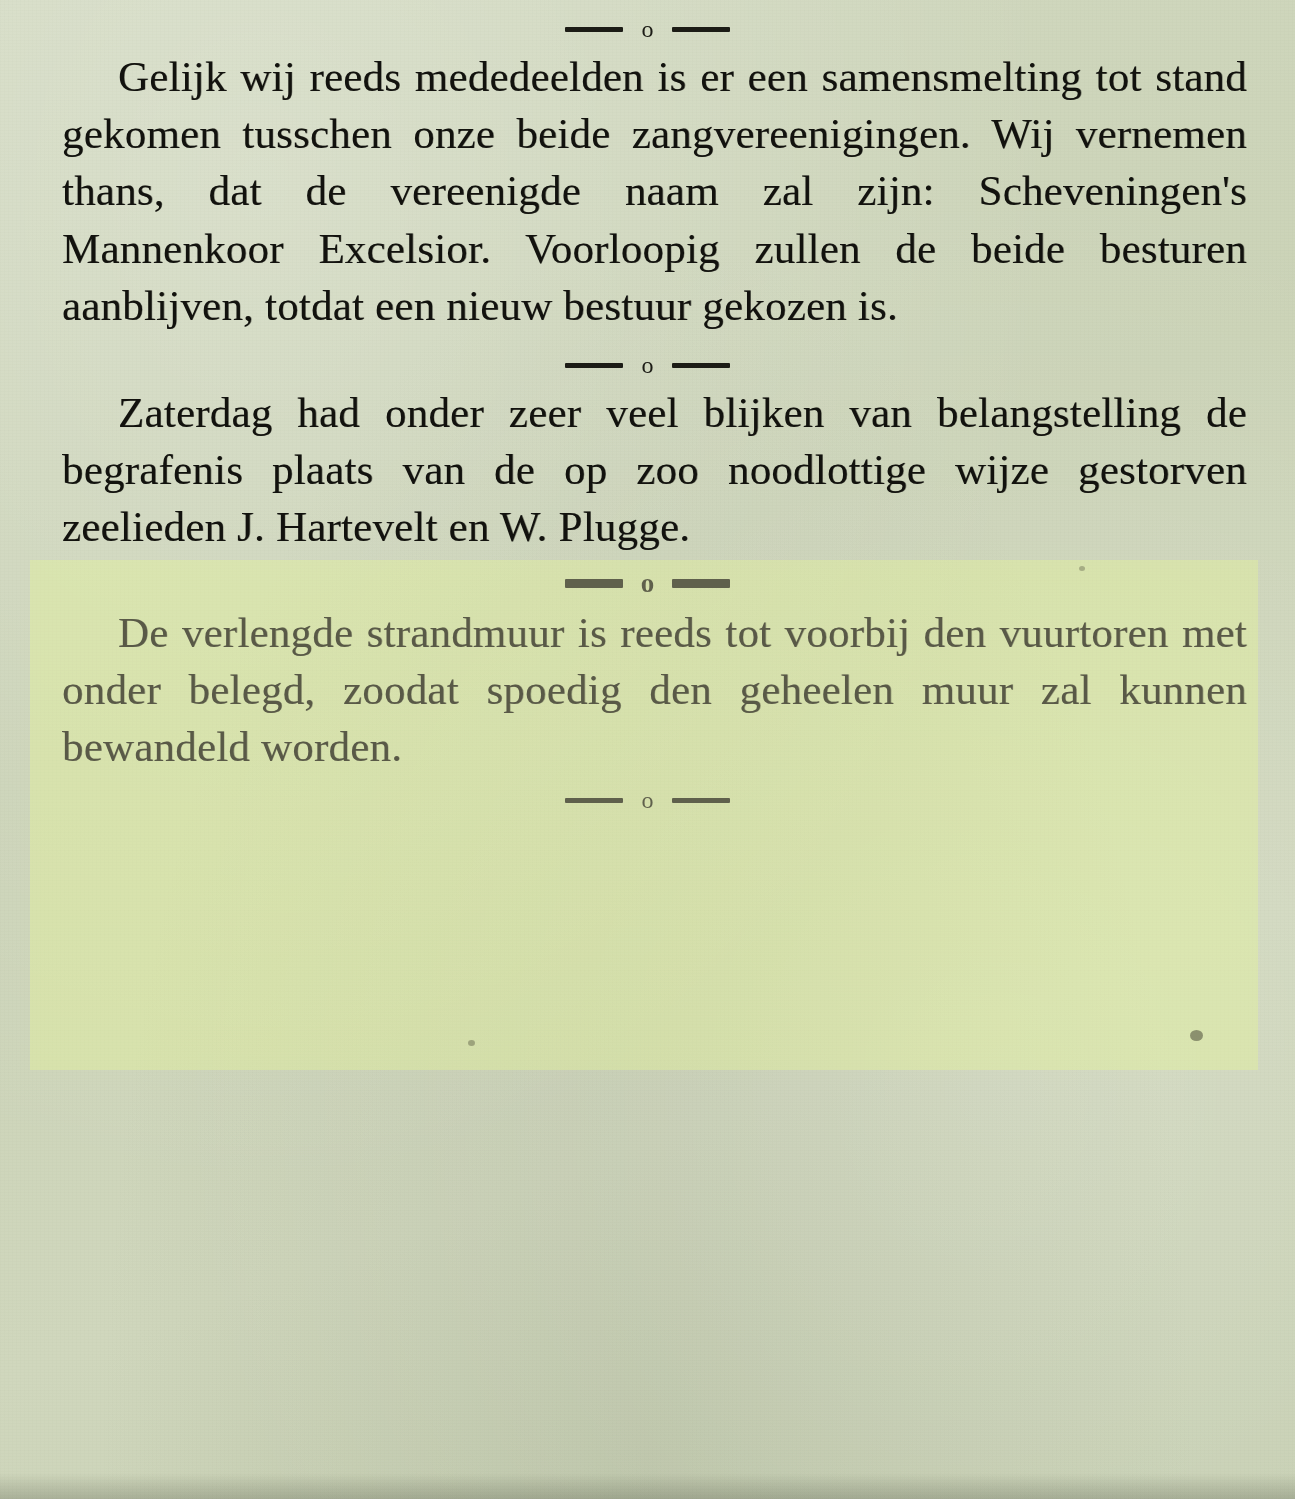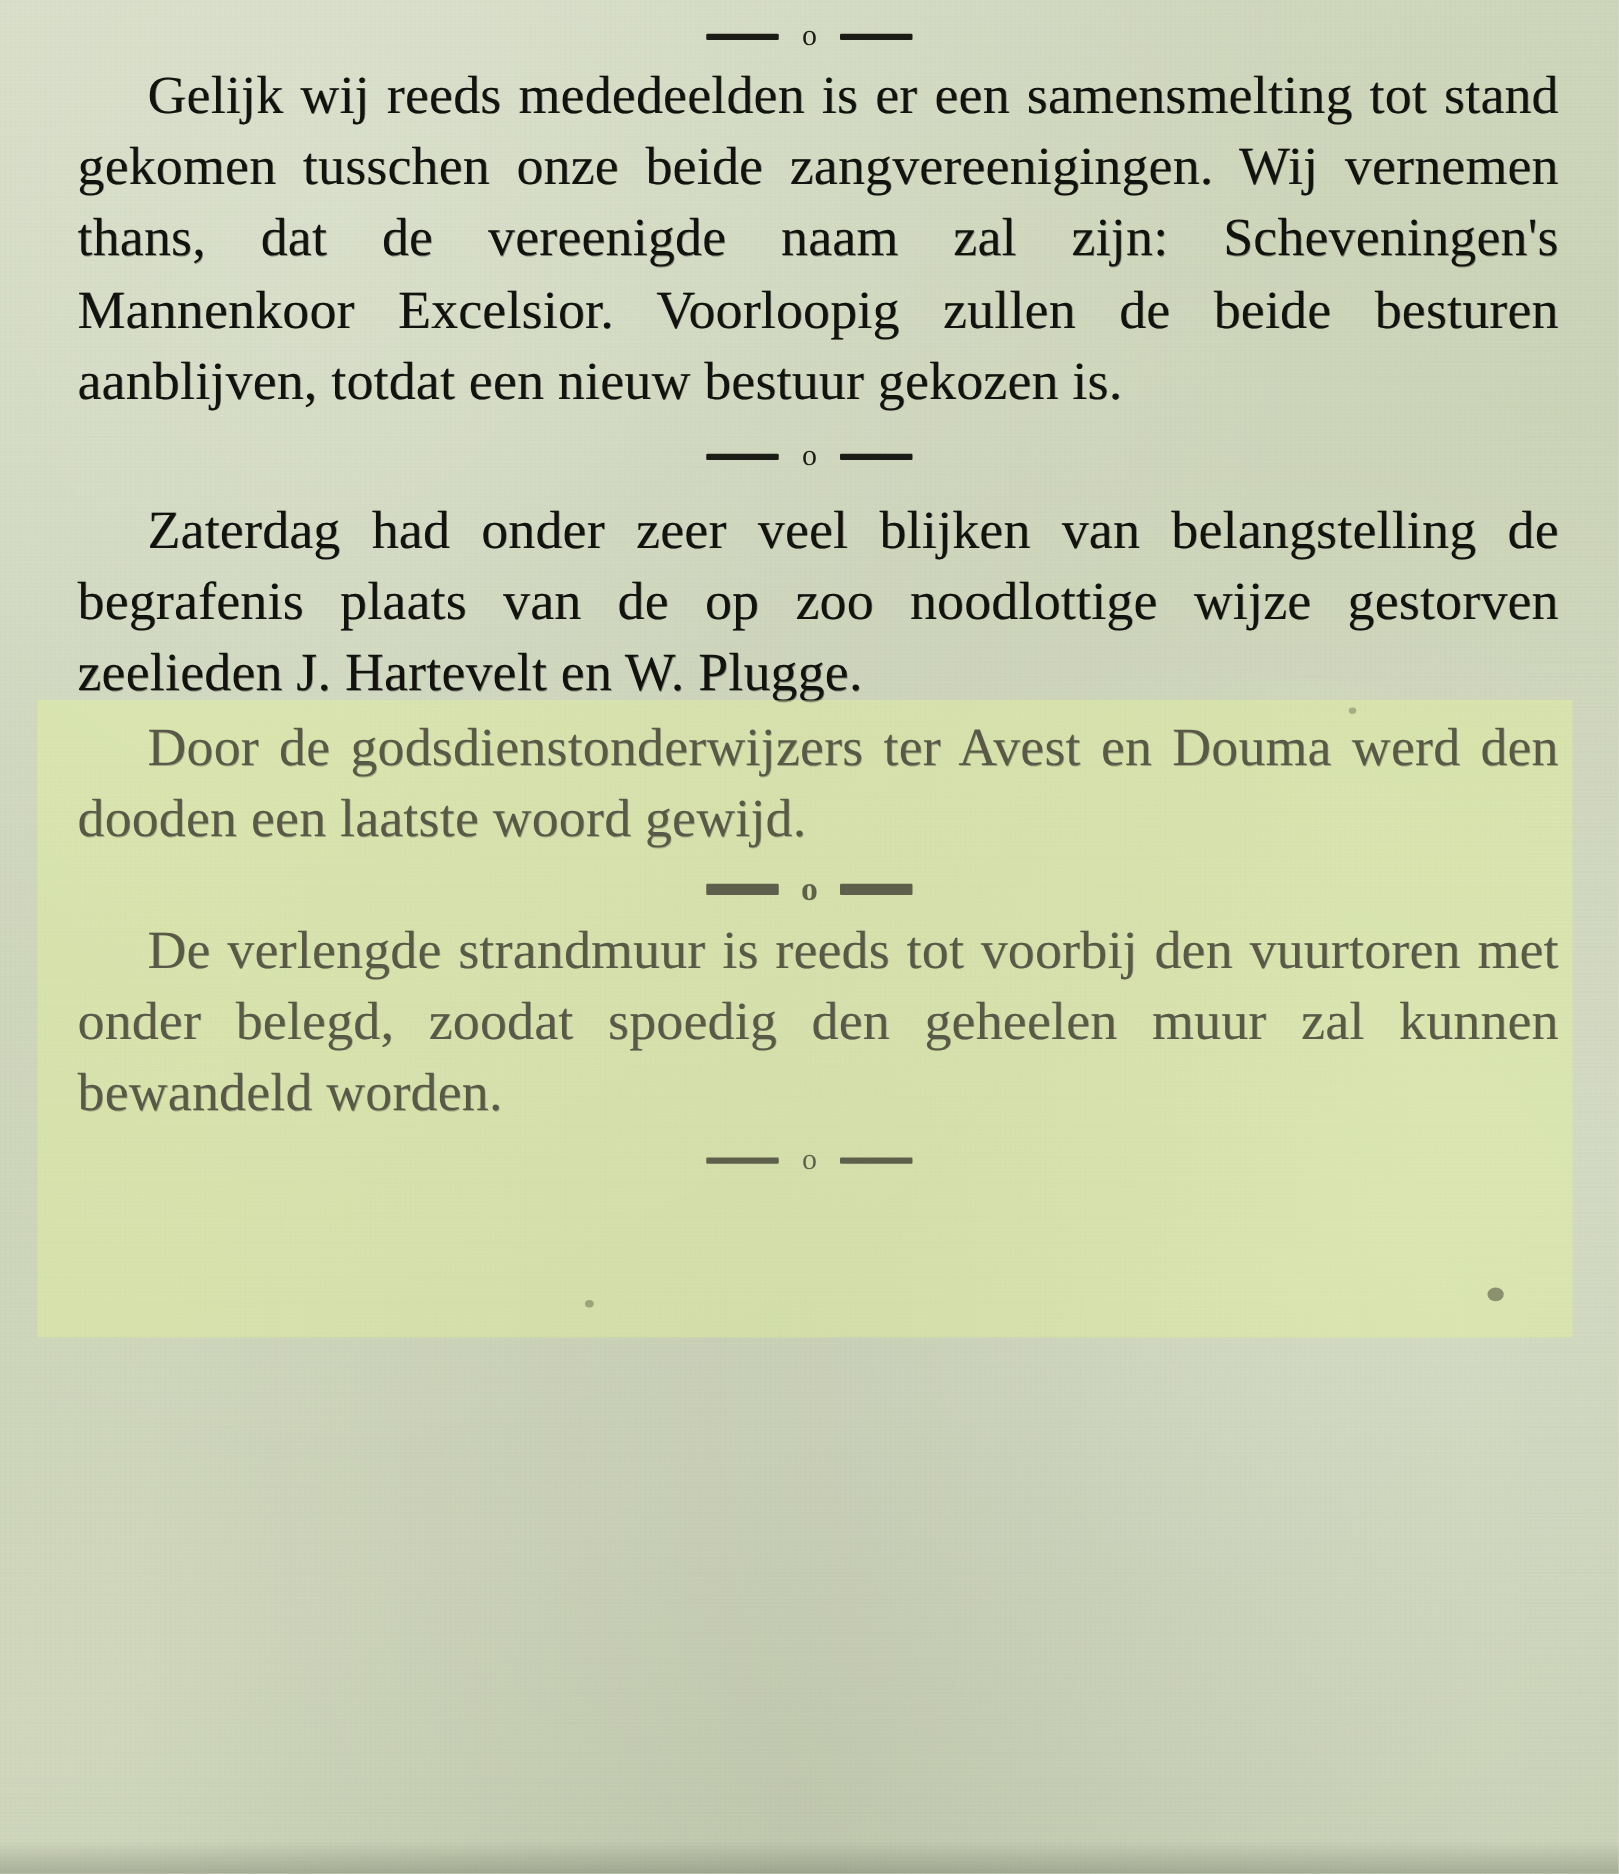--- a/index.html
+++ b/index.html
@@ -148,23 +148,22 @@
   <div class="block" style="margin-top:4px;">
     <p class="para">Gelijk wij reeds mededeelden is er een samensmelting tot stand gekomen tusschen onze beide zangvereenigingen. Wij vernemen thans, dat de vereenigde naam zal zijn: Scheveningen's Mannenkoor Excelsior. Voorloopig zullen de beide besturen aanblijven, totdat een nieuw bestuur gekozen is.</p>
   </div>
 
   <div class="sep" style="margin-top:16px;">
     <span class="mark">
       <span class="o">o</span>
     </span>
   </div>
 
-  <div class="block" style="margin-top:16px;">
+  <div class="block" style="margin-top:4px;">
     <p class="para">Zaterdag had onder zeer veel blijken van belangstelling de begrafenis plaats van de op zoo noodlottige wijze gestorven zeelieden J. Hartevelt en W. Plugge.</p>
-    <p class="para tight" style="margin-top:2px;">Door de godsdienstonderwijzers ter Avest en Douma werd den dooden een laatste woord gewijd.</p>
   </div>
 
   <div class="sep bold" style="margin-top:12px;">
     <span class="mark">
       <span class="o">o</span>
     </span>
   </div>
 
   <div class="block" style="margin-top:6px;">
     <p class="para">De verlengde strandmuur is reeds tot voorbij den vuurtoren met onder belegd, zoodat spoedig den geheelen muur zal kunnen bewandeld worden.</p>

